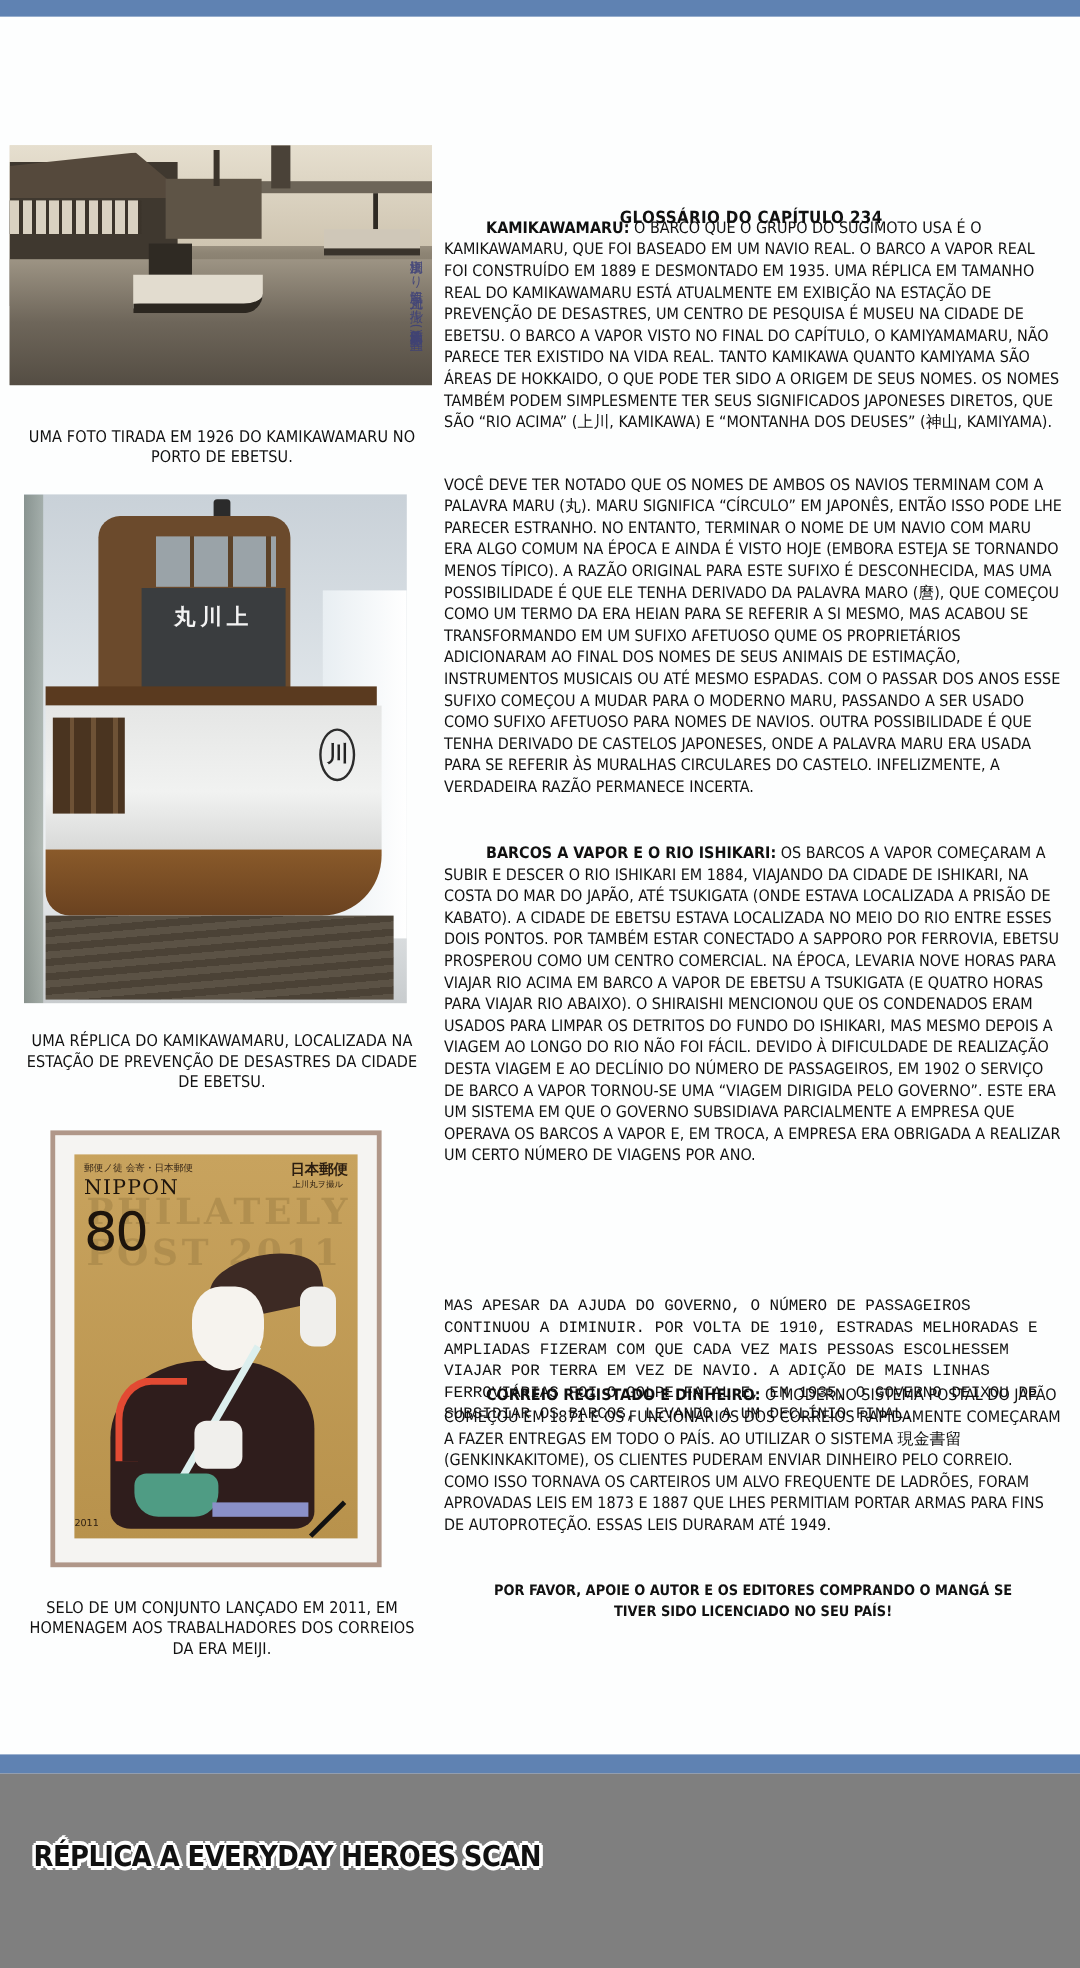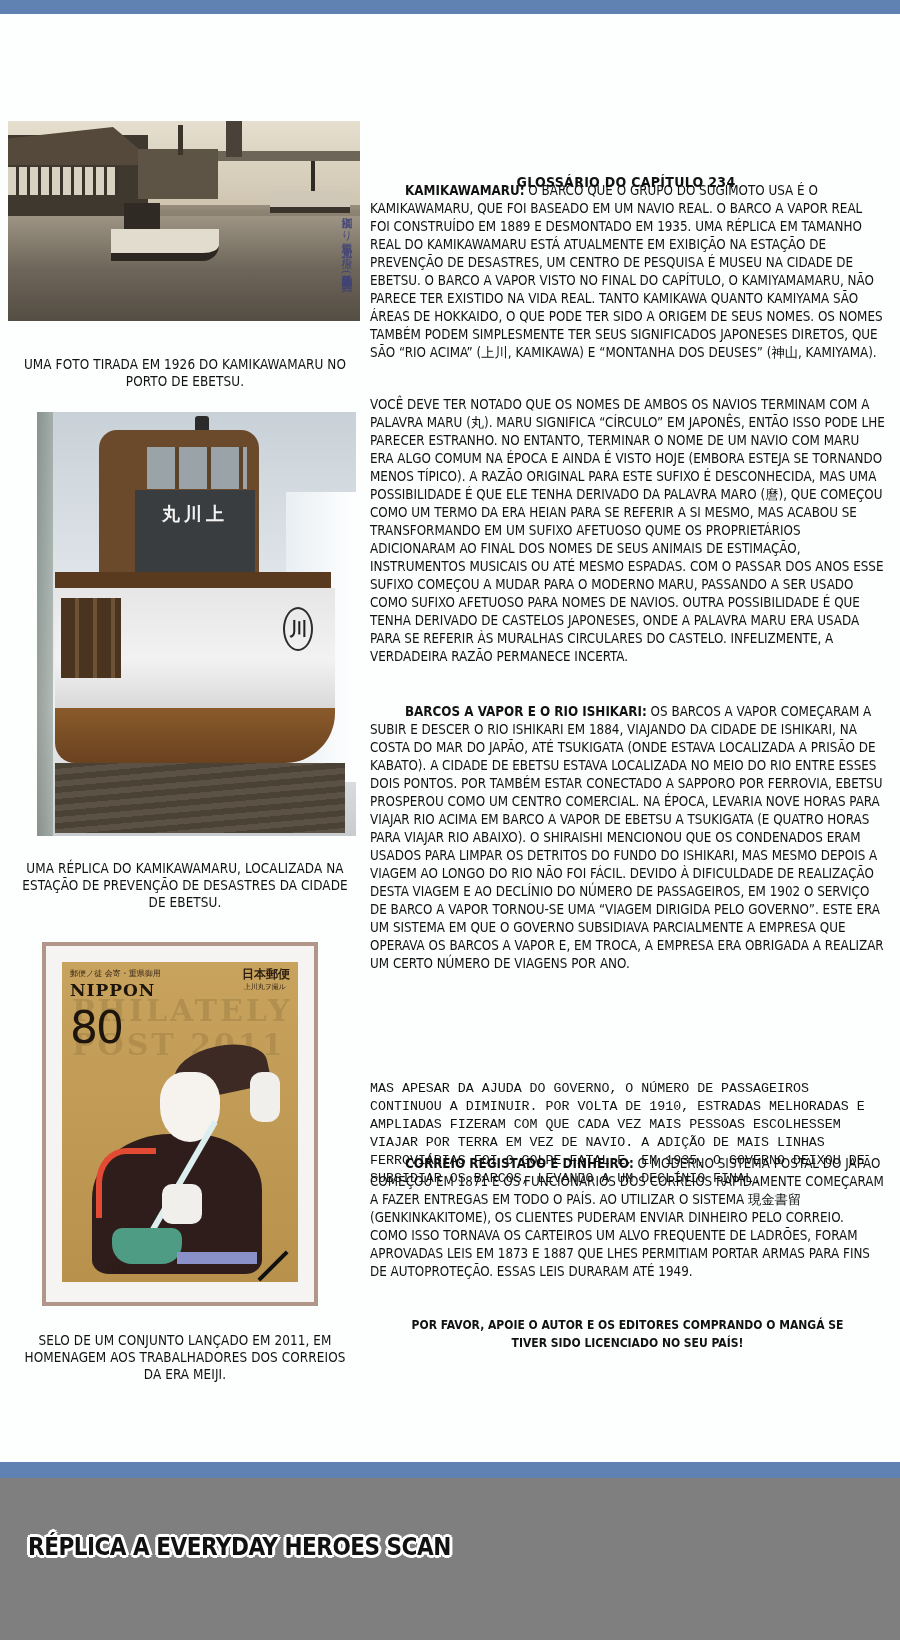--- a/index.html
+++ b/index.html
@@ -31,21 +31,21 @@
   #photo-1926 .tower { position:absolute; left:218px; top:0; width:16px; height:36px; background:#4a4238; }
   #photo-1926 .far-shore { position:absolute; left:200px; top:30px; width:152px; height:10px; background:#6d6558; }
   #photo-1926 .water { position:absolute; left:0; top:95px; width:100%; height:105px; background: linear-gradient(#9d9484, #6e665a 50%, #544d43); }
   #photo-1926 .boat { position:absolute; left:103px; top:108px; width:108px; height:32px; background:#e2dccf; border-bottom: 8px solid #2c2720; border-radius: 0 0 16px 0; }
   #photo-1926 .boat-cabin { position:absolute; left:116px; top:82px; width:36px; height:26px; background:#2f2a23; }
   #photo-1926 .boat2 { position:absolute; left:262px; top:70px; width:80px; height:22px; background:#cfc7b8; border-bottom: 6px solid #3a342c; }
   #photo-1926 .boat2-chimney { position:absolute; left:303px; top:40px; width:4px; height:30px; background:#2f2a23; }
   #photo-1926 .inscription { position:absolute; right:8px; top:88px; width:54px; height:110px; color:#3b3f7a; font-size: 11px; line-height: 12px; writing-mode: vertical-rl; font-family: "DejaVu Sans", sans-serif; opacity: 0.85; }
 
   
-  #photo-replica { left: 37px; top: 412px; width: 319px; height: 424px; background: linear-gradient(180deg,#c9d1d8 0%, #dfe5e9 40%, #eef1f3 70%, #c8ccce 100%); padding-left: 32px; }
+  #photo-replica { left: 20px; top: 412px; width: 319px; height: 424px; background: linear-gradient(180deg,#c9d1d8 0%, #dfe5e9 40%, #eef1f3 70%, #c8ccce 100%); padding-left: 32px; }
   #photo-replica .window-bright { position:absolute; right:0; top:80px; width:70px; height:290px; background:linear-gradient(90deg,#e8eef2,#ffffff); }
   #photo-replica .glass-edge { position:absolute; left:0; top:0; width:16px; height:100%; background:linear-gradient(90deg,#5d6a60,#8a968c); opacity:.6; }
   #photo-replica .wheelhouse { position:absolute; left:62px; top:18px; width:160px; height:150px; background:#6b4a2c; border-radius: 18px 18px 0 0; }
   #photo-replica .wheelhouse-windows { position:absolute; left:110px; top:35px; width:100px; height:42px; background: repeating-linear-gradient(90deg,#9aa3a8 0 28px,#5c4228 28px 32px); }
   #photo-replica .nameplate { position:absolute; left:98px; top:78px; width:120px; height:90px; background:#3a3d3f; border-radius: 0 0 6px 6px; color:#f3f3f3; font-size:18px; font-weight:bold; text-align:center; padding-top: 12px; letter-spacing: 4px; }
   #photo-replica .deck-rim { position:absolute; left:18px; top:160px; width:276px; height:16px; background:#5a3a1f; }
   #photo-replica .hull-white { position:absolute; left:18px; top:176px; width:280px; height:120px; background:linear-gradient(180deg,#e5e6e5,#f1f2f1 60%,#d8d9d8); }
   #photo-replica .hull-window { position:absolute; left:24px; top:186px; width:60px; height:80px; background: repeating-linear-gradient(90deg,#4a3420 0 14px,#6e5236 14px 18px); }
   #photo-replica .emblem { position:absolute; left:246px; top:195px; width:30px; height:44px; border:2px solid #2c2c2c; border-radius:50%; color:#222; font-weight:bold; font-size:18px; text-align:center; line-height:40px; letter-spacing: -1px; }
   #photo-replica .hull-brown { position:absolute; left:18px; top:296px; width:280px; height:55px; background:linear-gradient(180deg,#8a5a2a,#6a4220); border-radius: 0 0 50px 20px; }
@@ -53,32 +53,32 @@
   #photo-replica .chimney { position:absolute; left:158px; top:4px; width:14px; height:16px; background:#2b2b2b; border-radius: 3px 3px 0 0; }
 
   
   #stamp-frame { position:absolute; left:42px; top:942px; width:276px; height:364px; background:#b09789; padding: 4px; }
   #stamp { position:absolute; left:4px; top:4px; width:268px; height:356px; background:#f5f4f2; }
   #stamp .art { position:absolute; left:16px; top:16px; width:236px; height:320px; background: linear-gradient(180deg,#c8a35e,#b8924c); overflow:hidden; }
   #stamp .ghost { position:absolute; left:10px; top:32px; width:220px; font-family:"DejaVu Serif", serif; font-weight:bold; font-size:30px; color:#a9884a; line-height: 34px; letter-spacing:3px; opacity:.7; }
   #stamp .top-jp { position:absolute; left:8px; top:6px; font-size:8px; color:#3a2a1a; }
   #stamp .jp-post { position:absolute; right:8px; top:4px; font-size:12px; color:#2b1d10; font-weight:bold; }
   #stamp .jp-year { position:absolute; right:12px; top:20px; font-size:7px; color:#2b1d10; }
-  #stamp .nippon { position:absolute; left:8px; top:18px; font-family:"DejaVu Serif", serif; font-size:17px; font-weight:bold; color:#1d140c; letter-spacing:1px; }
+  #stamp .nippon { position:absolute; left:8px; top:18px; font-family:"DejaVu Serif", serif; font-size:17px; font-weight:normal; color:#1d140c; letter-spacing:1px; }
   #stamp .value { position:absolute; left:8px; top:40px; font-family:"DejaVu Sans", sans-serif; font-size:44px; color:#1d140c; letter-spacing: -2px; }
   #stamp .hat { position:absolute; left:112px; top:84px; width:94px; height:48px; background:#3d2a24; border-radius: 50% 50% 10% 10%; transform: rotate(-12deg); }
   #stamp .face { position:absolute; left:98px; top:110px; width:60px; height:70px; background:#f6f3ee; border-radius: 40% 40% 50% 50%; }
   #stamp .body { position:absolute; left:30px; top:172px; width:170px; height:140px; background:#2f1d1c; border-radius: 46% 40% 10% 10%; }
   #stamp .sleeve { position:absolute; left:34px; top:186px; width:60px; height:70px; border:6px solid #e24a33; border-right:none; border-bottom:none; border-radius: 50% 0 0 0; }
   #stamp .hand { position:absolute; left:188px; top:110px; width:30px; height:50px; background:#f0efec; border-radius: 12px; }
   #stamp .strap { position:absolute; left:150px; top:160px; width:6px; height:140px; background:#dcefee; transform: rotate(30deg); transform-origin: top; }
   #stamp .letter-hand { position:absolute; left:100px; top:222px; width:40px; height:40px; background:#f0efec; border-radius: 10px; }
   #stamp .bag { position:absolute; left:50px; top:266px; width:70px; height:36px; background:#4f9c84; border-radius: 10px 10px 20px 20px; }
   #stamp .belt { position:absolute; left:115px; top:290px; width:80px; height:12px; background:#8a90c8; }
-  #stamp .year { position:absolute; left:0; bottom:8px; font-size:8px; color:#2b1d10;margin-left:44px; }
+  #stamp .year { position:absolute; left:0; bottom:8px; font-size:8px; color:#2b1d10; }
   #stamp .cancel { position:absolute; left:225px; top:300px; width:4px; height:40px; background:#111; transform: rotate(45deg); }
   .glossary-title { position:absolute; left: 370px; top: 146px; width: 512px; text-align:center;
     font-family: "DejaVu Sans Condensed", "DejaVu Sans", sans-serif; font-stretch: condensed;
     font-weight:bold; font-size: 14px; letter-spacing: 0.3px; margin-top: 28px; }
   .para { position:absolute; left: 370px; width: 515px;
     font-family: "DejaVu Sans Condensed", "DejaVu Sans", sans-serif; font-stretch: condensed;
     font-size: 13.3px; line-height: 18px; color: #111; }
   .para .term { font-weight: bold; margin-left: 35px; }
   #para-1 { top: 182px; }
   #para-2 { top: 396px; }
@@ -138,21 +138,21 @@
   <div class="hull-brown"></div>
   <div class="deck"></div>
   <div class="glass-edge"></div>
 </div>
 <div class="caption" style="left:20px; top:860px; width:330px;">UMA RÉPLICA DO KAMIKAWAMARU, LOCALIZADA NA ESTAÇÃO DE PREVENÇÃO DE DESASTRES DA CIDADE DE EBETSU.</div>
 
 <div id="stamp-frame">
   <div id="stamp">
     <div class="art">
       <div class="ghost">PHILATELY POST 2011</div>
-      <div class="top-jp">郵便ノ徒 会寄・重県御用</div>
+      <div class="top-jp">郵便ノ徒 会寄・日本郵便</div>
       <div class="jp-post">日本郵便</div>
       <div class="jp-year">上川丸ヲ撮ル</div>
       <div class="nippon">NIPPON</div>
       <div class="value">80</div>
       <div class="body"></div>
       <div class="sleeve"></div>
       <div class="hat"></div>
       <div class="face"></div>
       <div class="hand"></div>
       <div class="strap"></div>

